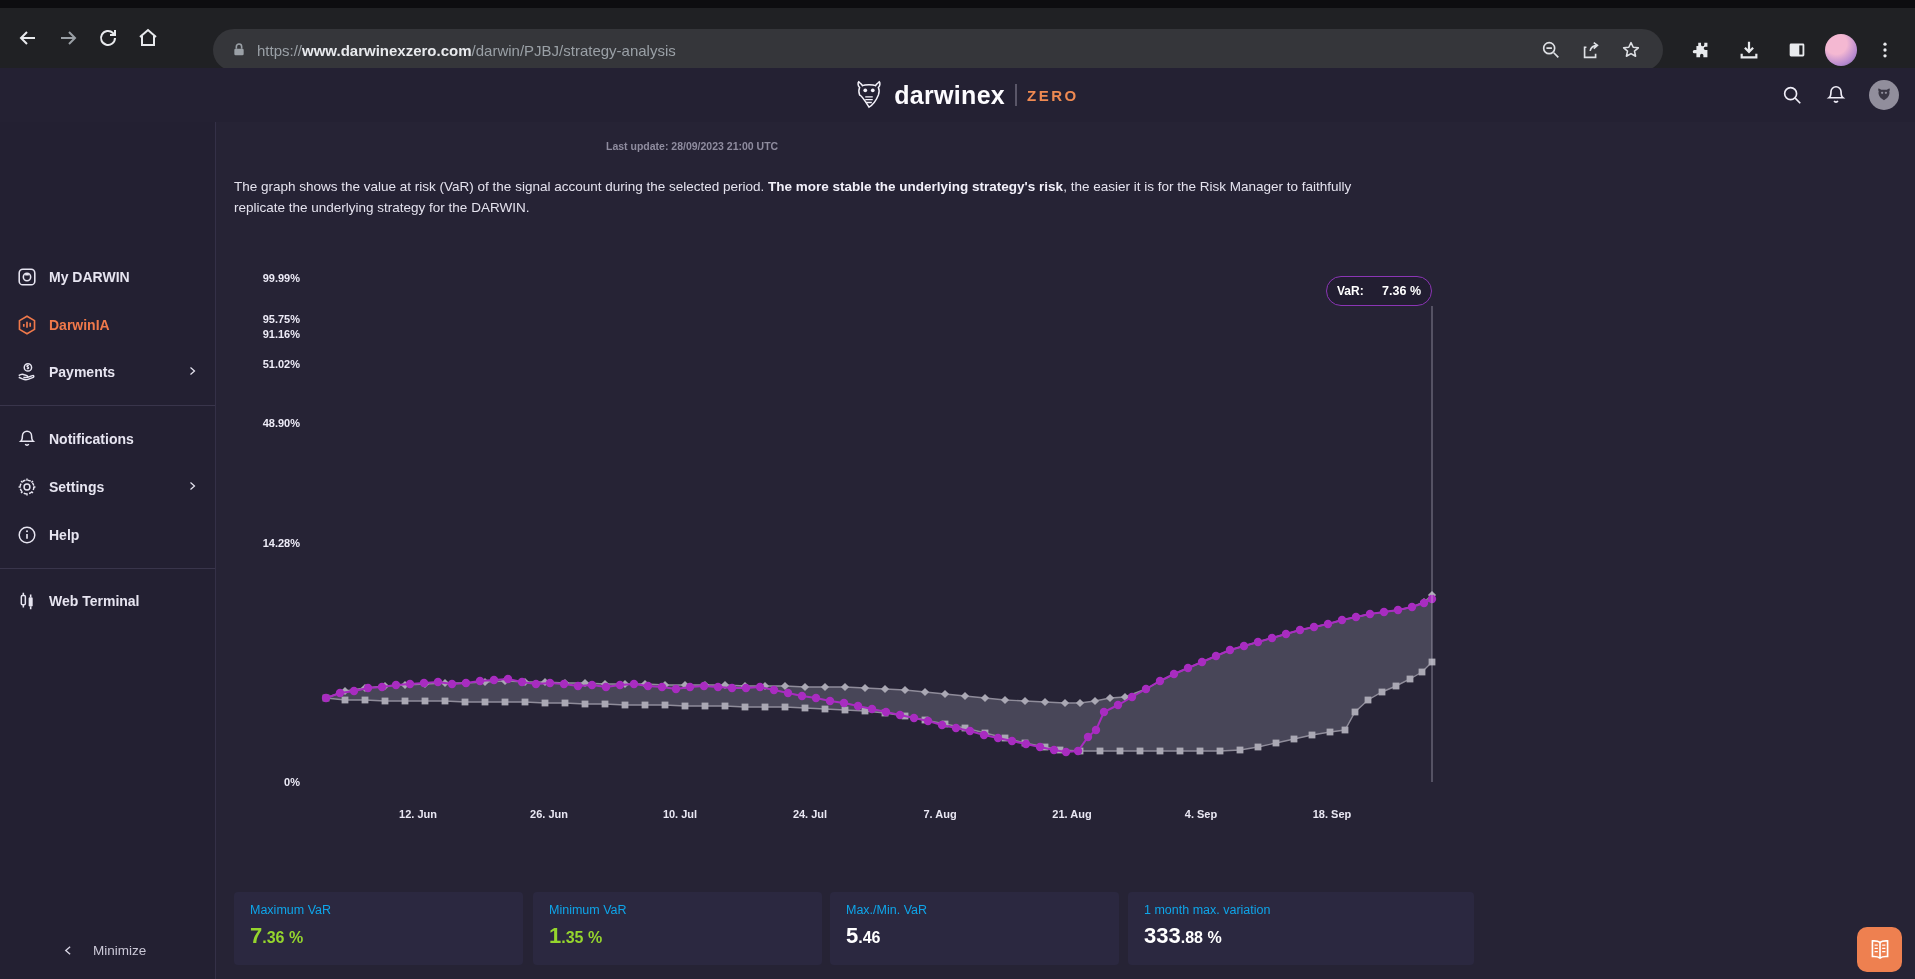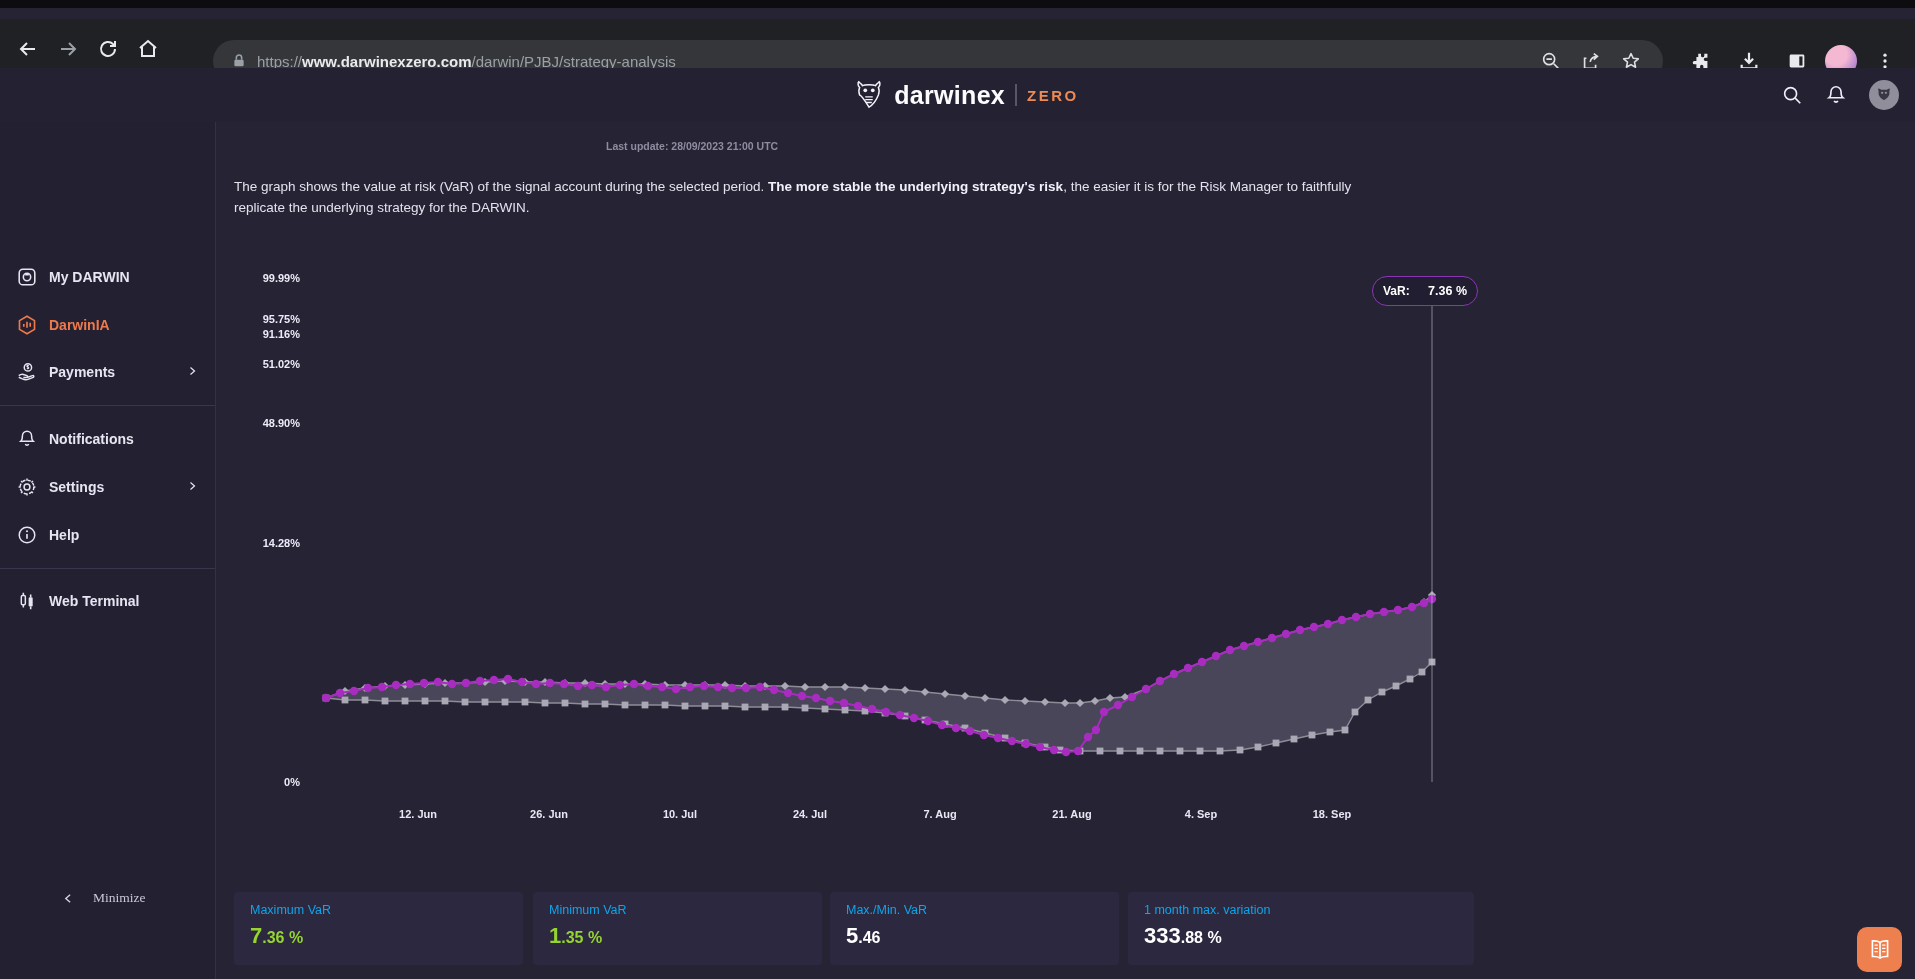--- a/index.html
+++ b/index.html
@@ -3,21 +3,21 @@
 <meta charset="utf-8">
 <style>
   * { margin:0; padding:0; box-sizing:border-box; }
   html,body { width:1915px; height:979px; overflow:hidden; background:#262335;
     font-family:"Liberation Sans", sans-serif; }
   .abs { position:absolute; }
   #stage { position:relative; width:1915px; height:979px; }
 
   
   #browser-top { left:0; top:0; width:1915px; height:8px; background:#0d0d10; }
-  #browser-toolbar { left:0; top:19px; width:1915px; height:60px; background:#202124;
+  #browser-toolbar { left:0; top:8px; width:1915px; height:60px; background:#202124;
     display:flex; align-items:center; }
   .tb-icon { width:40px; height:40px; display:flex; align-items:center; justify-content:center;
     border-radius:50%; flex:0 0 auto; }
   #url-pill { position:absolute; left:213px; top:21px; width:1450px; height:42px;
     background:#35363a; border-radius:21px; display:flex; align-items:center; padding:0 12px 0 18px; }
   #url-text { font-size:15px; color:#9aa0a6; margin-left:10px; white-space:nowrap;
     flex:1 1 auto; overflow:hidden; }
   #url-text .host { color:#e8eaed; font-weight:700; }
   .chrome-right { position:absolute; top:21px; height:42px; display:flex; align-items:center; gap:8px; }
   .avatar-browser { width:32px; height:32px; border-radius:50%;
@@ -39,39 +39,39 @@
   #sidebar { left:0; top:122px; width:216px; height:857px; background:#232032;
     border-right:1px solid #343047; }
   .side-item { position:absolute; left:0; width:216px; height:40px; display:flex;
     align-items:center; cursor:pointer; }
   .side-item .ic { width:24px; height:24px; margin-left:15px; display:flex;
     align-items:center; justify-content:center; }
   .side-item .lbl { margin-left:10px; font-size:14px; font-weight:700; color:#e7e5f1; }
   .side-item.active .lbl { color:#f0794b; }
   .side-item .chev { position:absolute; right:18px; }
   .side-div { position:absolute; left:0; width:215px; height:1px; background:#39354b; }
-  #minimize { position:absolute; left:0; top:880px; width:208px; height:36px; display:flex;
-    align-items:center; cursor:pointer;font-family:Liberation Serif, serif; }
+  #minimize { position:absolute; left:0; top:932px; width:208px; height:36px; display:flex;
+    align-items:center; cursor:pointer; }
   #minimize .lbl { margin-left:18px; font-size:13.5px; color:#cac7d6; }
 
   
   #page-title { left:234px; top:126px; font-size:23px; font-weight:800; color:#ffffff; }
   #last-update { left:606px; top:140px; font-size:10.5px; font-weight:600; color:#8f8c9f; }
   #description { left:234px; top:176px; width:1260px; font-size:13.5px; line-height:21px;
     color:#e4e2ee; }
   #description b { color:#f2f0fa; }
 
   
   #chart-svg { left:0; top:0; width:1915px; height:979px; pointer-events:none; }
   #chart-hover { left:320px; top:260px; width:1125px; height:530px; }
   .tick-y { position:absolute; width:62px; text-align:right; font-size:11px; font-weight:700;
     color:#edebf7; transform:translateY(-6px); }
   .tick-x { position:absolute; transform:translateX(-50%); font-size:11px; font-weight:700;
     color:#e9e7f3; white-space:nowrap; }
-  #tooltip { left:1372px; top:276px; width:106px; height:30px; border:1.5px solid #8b35b5;
+  #tooltip { left:1326px; top:276px; width:106px; height:30px; border:1.5px solid #8b35b5;
     border-radius:15px; background:rgba(33,29,49,.78); display:flex; align-items:center;
     justify-content:space-between; padding:0 10px; }
   #tooltip .tl { font-size:12px; font-weight:700; color:#ffffff; }
   #tooltip .tv { font-size:12.5px; font-weight:700; color:#ffffff; }
 
   
   .stat-card { position:absolute; top:892px; height:73px; background:#2b2840; border-radius:4px;
     padding:11px 16px 0 16px; }
   .stat-label { font-size:12.5px; color:#0ea5e9; }
   .stat-value { margin-top:6px; display:flex; align-items:baseline; font-weight:700; color:#fff; }

